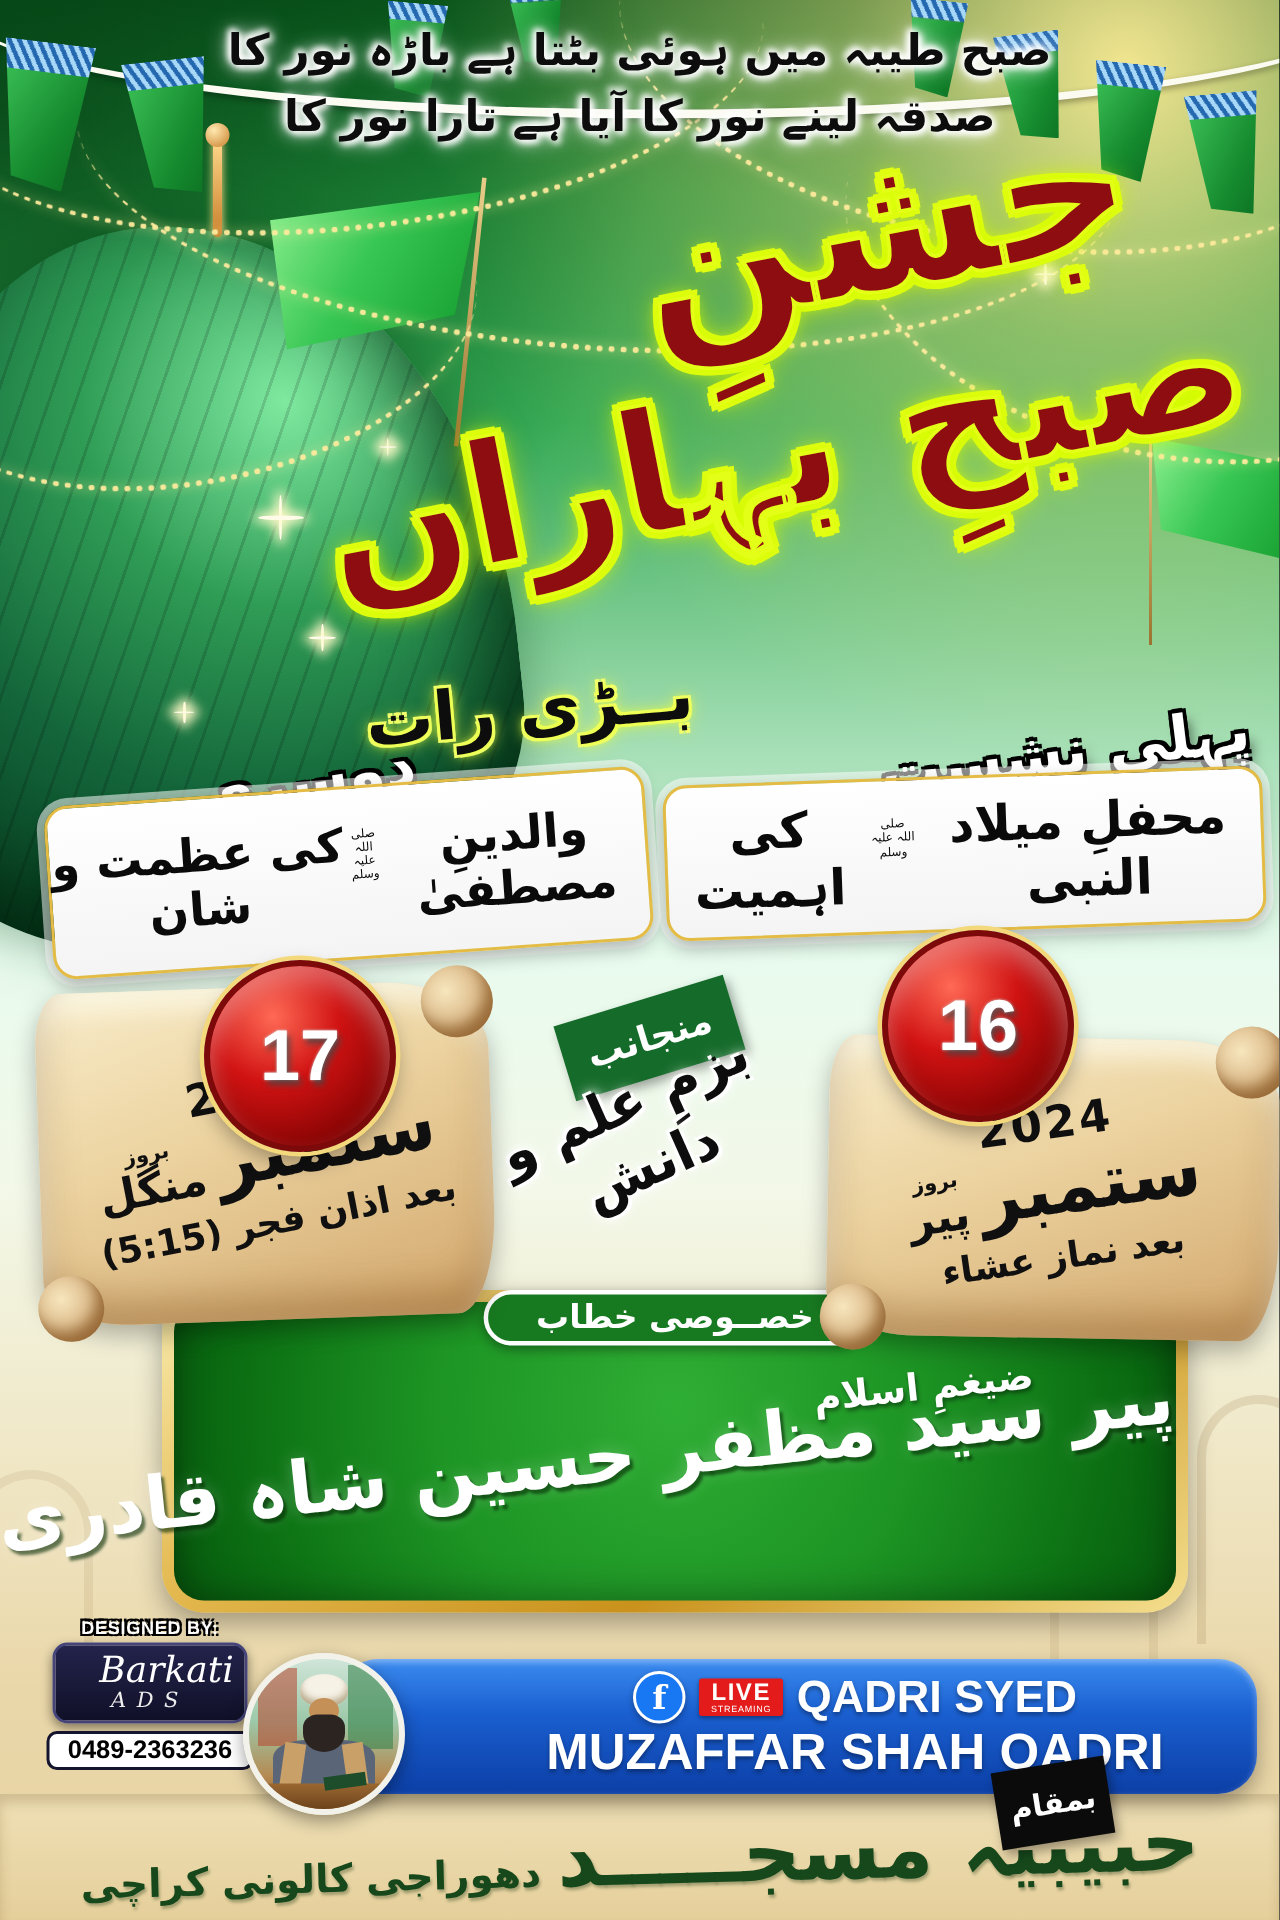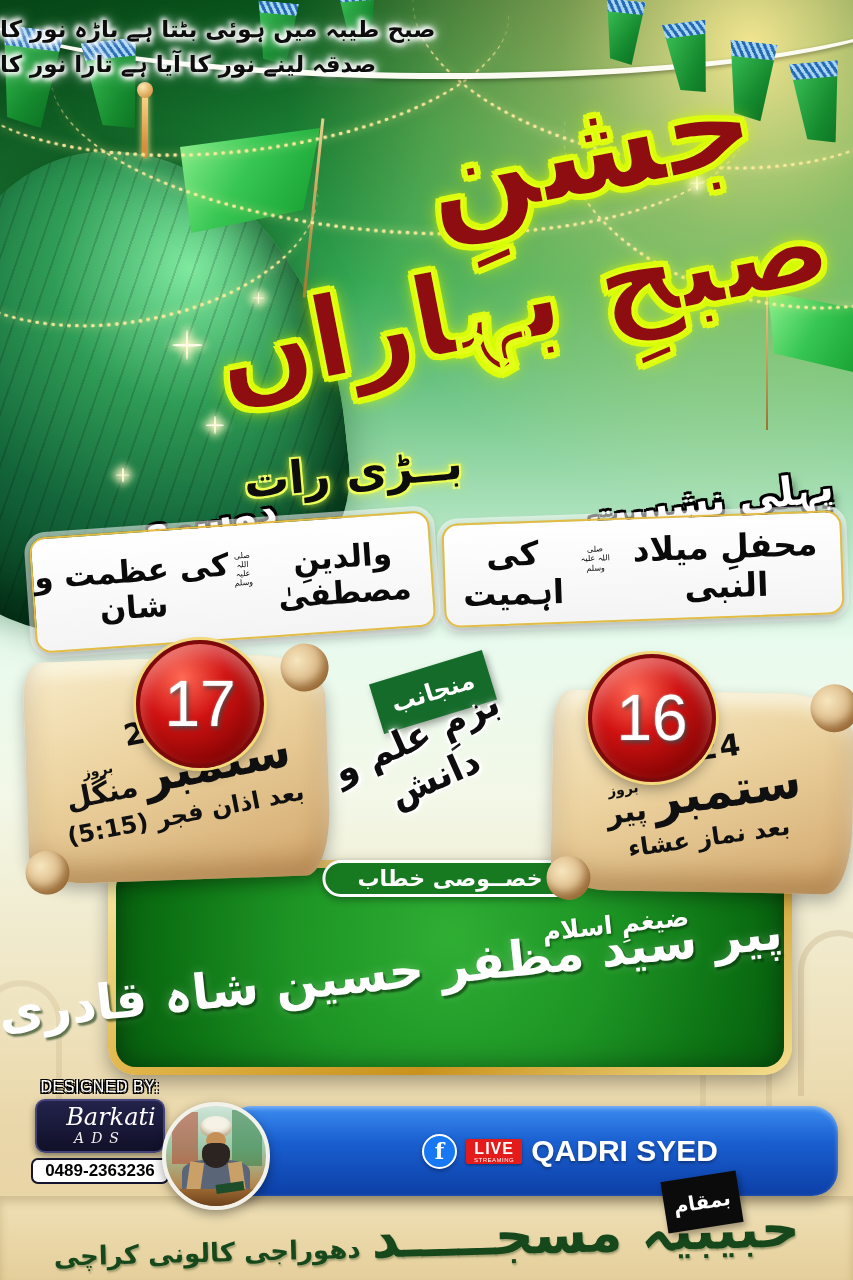--- a/index.html
+++ b/index.html
@@ -35,22 +35,22 @@
   .flag .ftop{height:20%;background:repeating-linear-gradient(60deg,#a8d8f8 0 3px,#2468b0 3px 6px);}
   .flag .fbody{height:80%;background:linear-gradient(120deg,#3dc258 0%,#158a2e 60%,#0b6a20 100%);}
   .sparkle{position:absolute;z-index:3;}
   .sparkle::before,.sparkle::after{content:"";position:absolute;left:46%;top:0;width:9%;height:100%;
     background:#fffbe8;border-radius:50%;box-shadow:0 0 8px 3px rgba(255,250,200,.95);}
   .sparkle::after{transform:rotate(90deg);}
   
   .arch{position:absolute;border:6px solid rgba(150,120,70,.4);border-bottom:none;
     border-radius:46px 46px 0 0;opacity:.45;z-index:1;}
   
-  .couplet{position:absolute;left:0;right:0;top:12px;z-index:4;text-align:left;direction:rtl;
-    color:#0d0d0d;font-weight:bold;font-size:23px;line-height:1.5;
+  .couplet{position:absolute;left:0;right:0;top:12px;z-index:4;text-align:center;direction:rtl;
+    color:#0d0d0d;font-weight:bold;font-size:29px;line-height:1.5;
     text-shadow:0 0 6px #fff,0 0 10px #fff,0 0 16px #fff,2px 2px 4px #fff,-2px -2px 4px #fff;}
   
   .title{position:absolute;left:205px;top:102px;width:630px;height:370px;z-index:4;transform:rotate(-11deg);
     text-align:center;direction:rtl;color:#8e0d10;font-weight:bold;-webkit-text-stroke:2.5px #e4ff17;
     text-shadow:0 0 10px #d9ff00,0 0 20px #ccf500,4px 4px 0 #e4ff17,-4px -4px 0 #e4ff17,4px -4px 0 #e4ff17,-4px 4px 0 #e4ff17,0 5px 0 #e4ff17,0 -5px 0 #e4ff17,5px 0 0 #e4ff17,-5px 0 0 #e4ff17;}
   .title-l1{font-size:126px;line-height:1;text-align:right;padding-right:55px;}
   .title-l2{font-size:112px;line-height:1.05;margin-top:14px;}
   .tagline{position:absolute;left:228px;top:446px;width:250px;z-index:4;transform:rotate(-5deg);
     direction:rtl;text-align:center;font-size:45px;font-weight:bold;color:#0d0d0d;
     text-shadow:0 0 6px #e9ff3d,0 0 12px #e9ff3d,2px 2px 0 #f3ff7a,-2px -2px 0 #f3ff7a,2px -2px 0 #f3ff7a,-2px 2px 0 #f3ff7a;}
@@ -78,21 +78,21 @@
   .sc-row{display:flex;align-items:center;gap:8px;}
   .sc-month{font-size:48px;line-height:1.1;}
   .sc-stack{display:flex;flex-direction:column;align-items:center;line-height:1.05;}
   .sc-prefix{font-size:14px;}
   .sc-weekday{font-size:29px;}
   .sc-time{font-size:24px;margin-top:4px;}
   .date-circle{position:absolute;z-index:7;width:120px;height:120px;border-radius:50%;
     background:radial-gradient(circle at 35% 28%,#ff6a55 0%,#d01212 38%,#8a0404 76%,#5c0000 100%);
     border:4px solid #7c0a0a;display:flex;align-items:center;justify-content:center;
     box-shadow:0 0 0 3px #f3d97c,0 7px 14px rgba(0,0,0,.35),inset 0 10px 16px rgba(255,255,255,.35);
-    color:#fff;font-size:64px;font-weight:normal;font-family:"Liberation Sans",sans-serif;
+    color:#fff;font-size:48px;font-weight:bold;font-family:"Liberation Sans",sans-serif;
     text-shadow:2px 3px 4px rgba(70,70,70,.85),0 0 2px #ddd;}
   
   .org-badge{position:absolute;left:374px;top:666px;width:118px;height:52px;z-index:5;background:#156b2a;
     transform:rotate(-17deg);display:flex;align-items:center;justify-content:center;color:#fff;
     font-size:24px;font-weight:bold;direction:rtl;box-shadow:2px 4px 7px rgba(0,0,0,.35);}
   .org-name{position:absolute;left:328px;top:712px;width:195px;z-index:5;transform:rotate(-24deg);
     direction:rtl;text-align:center;font-size:36px;font-weight:bold;color:#0d0d0d;line-height:1.25;
     text-shadow:0 0 7px #fff,0 0 12px #fff,2px 2px 0 #fff,-2px -2px 0 #fff;}
   
   .panel-outer{position:absolute;left:108px;top:860px;width:684px;height:215px;z-index:5;border-radius:28px;
@@ -105,21 +105,21 @@
     border:3px solid #fff;border-radius:999px;padding:3px 32px;color:#fff;font-size:22px;font-weight:bold;
     direction:rtl;white-space:nowrap;box-shadow:0 3px 7px rgba(0,0,0,.35);}
   .speech-honorific{position:absolute;top:42px;right:95px;color:#fff;font-size:25px;font-weight:bold;
     transform:rotate(-6deg);direction:rtl;text-shadow:1px 2px 3px rgba(0,0,0,.45);}
   .speech-speaker{position:absolute;top:70px;left:0;right:0;text-align:center;transform:rotate(-6deg);
     color:#fff;font-size:49px;font-weight:bold;direction:rtl;white-space:nowrap;
     text-shadow:2px 3px 2px rgba(0,40,0,.6),0 0 12px rgba(255,255,255,.25);}
   
   .designer{position:absolute;left:24px;top:1078px;width:152px;z-index:7;text-align:center;
     font-family:"Liberation Sans",sans-serif;}
-  .designer-label{font-size:16px;font-weight:normal;color:#fff;letter-spacing:.5px;
+  .designer-label{font-size:12px;font-weight:bold;color:#fff;letter-spacing:.5px;
     text-shadow:1.5px 1.5px 0 #000,-1.5px -1.5px 0 #000,1.5px -1.5px 0 #000,-1.5px 1.5px 0 #000;}
   .designer-box{margin:3px auto 0;width:126px;border-radius:10px;padding:3px 0 5px;
     background:linear-gradient(180deg,#23234c,#101028);border:2px solid #44447a;box-shadow:0 3px 7px rgba(0,0,0,.45);}
   .designer-name{font-family:"DejaVu Serif",serif;font-style:italic;font-size:24px;color:#fff;line-height:1.1;margin-left:22px;}
   .designer-type{font-family:"DejaVu Serif",serif;font-style:italic;font-size:14px;color:#eee;letter-spacing:7px;}
   .designer-phone{margin:5px auto 0;width:134px;background:#fff;border:2px solid #14142e;border-radius:7px;
     font-size:17px;font-weight:bold;color:#000;padding:1px 0;}
   
   .live-bar{position:absolute;left:226px;top:1106px;width:612px;height:90px;z-index:7;border-radius:26px;
     background:linear-gradient(180deg,#3b8cf0 0%,#1a5fd0 40%,#0c3fa6 100%);
@@ -275,21 +275,21 @@
       <div class="sc-row">
         <div class="sc-month">ستمبر</div>
         <div class="sc-stack">
           <div class="sc-prefix">بروز</div>
           <div class="sc-weekday">پیر</div>
         </div>
       </div>
       <div class="sc-time">بعد نماز عشاء</div>
     </div>
   </div>
-  <div class="date-circle" style="left:588px;top:654px;">16</div>
+  <div class="date-circle" style="left:588px;top:620px;">16</div>
 
   <div class="scroll" style="left:26px;top:658px;width:302px;height:222px;transform:rotate(-2deg);">
     <div class="scroll-content">
       <div class="sc-year">2024</div>
       <div class="sc-row">
         <div class="sc-month">ستمبر</div>
         <div class="sc-stack">
           <div class="sc-prefix">بروز</div>
           <div class="sc-weekday">منگل</div>
         </div>
@@ -310,20 +310,21 @@
 
   <div class="live-bar">
     <div class="live-row">
       <div class="fb-circle">f</div>
       <div class="live-badge">
         <div class="live-word">LIVE</div>
         <div class="streaming-word">STREAMING</div>
       </div>
       <div class="live-name1">QADRI SYED</div>
     </div>
+    <div class="live-name2">MUZAFFAR SHAH QADRI</div>
   </div>
 
   <div class="avatar">
     <div class="av-panel-r"></div>
     <div class="av-panel-g"></div>
     <div class="av-robe"></div>
     <div class="av-shawl-l"></div>
     <div class="av-shawl-r"></div>
     <div class="av-turban"></div>
     <div class="av-face"></div>

